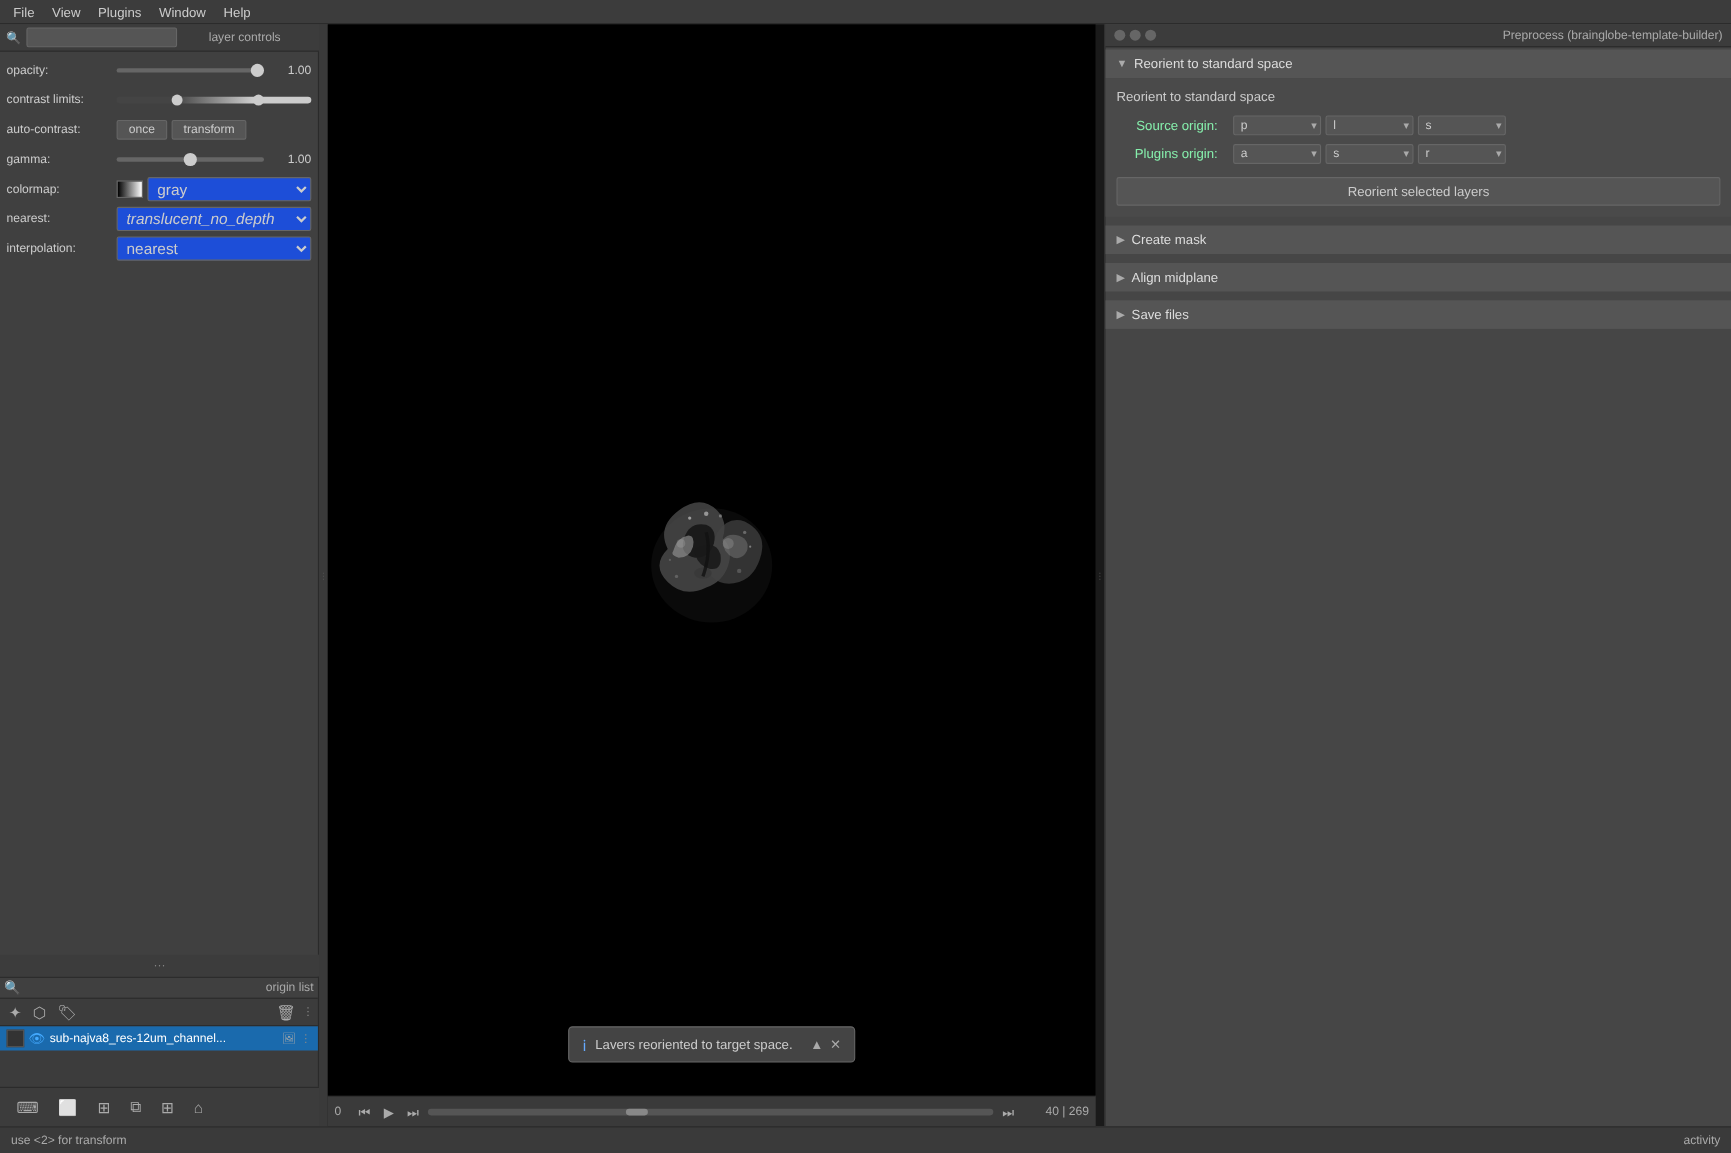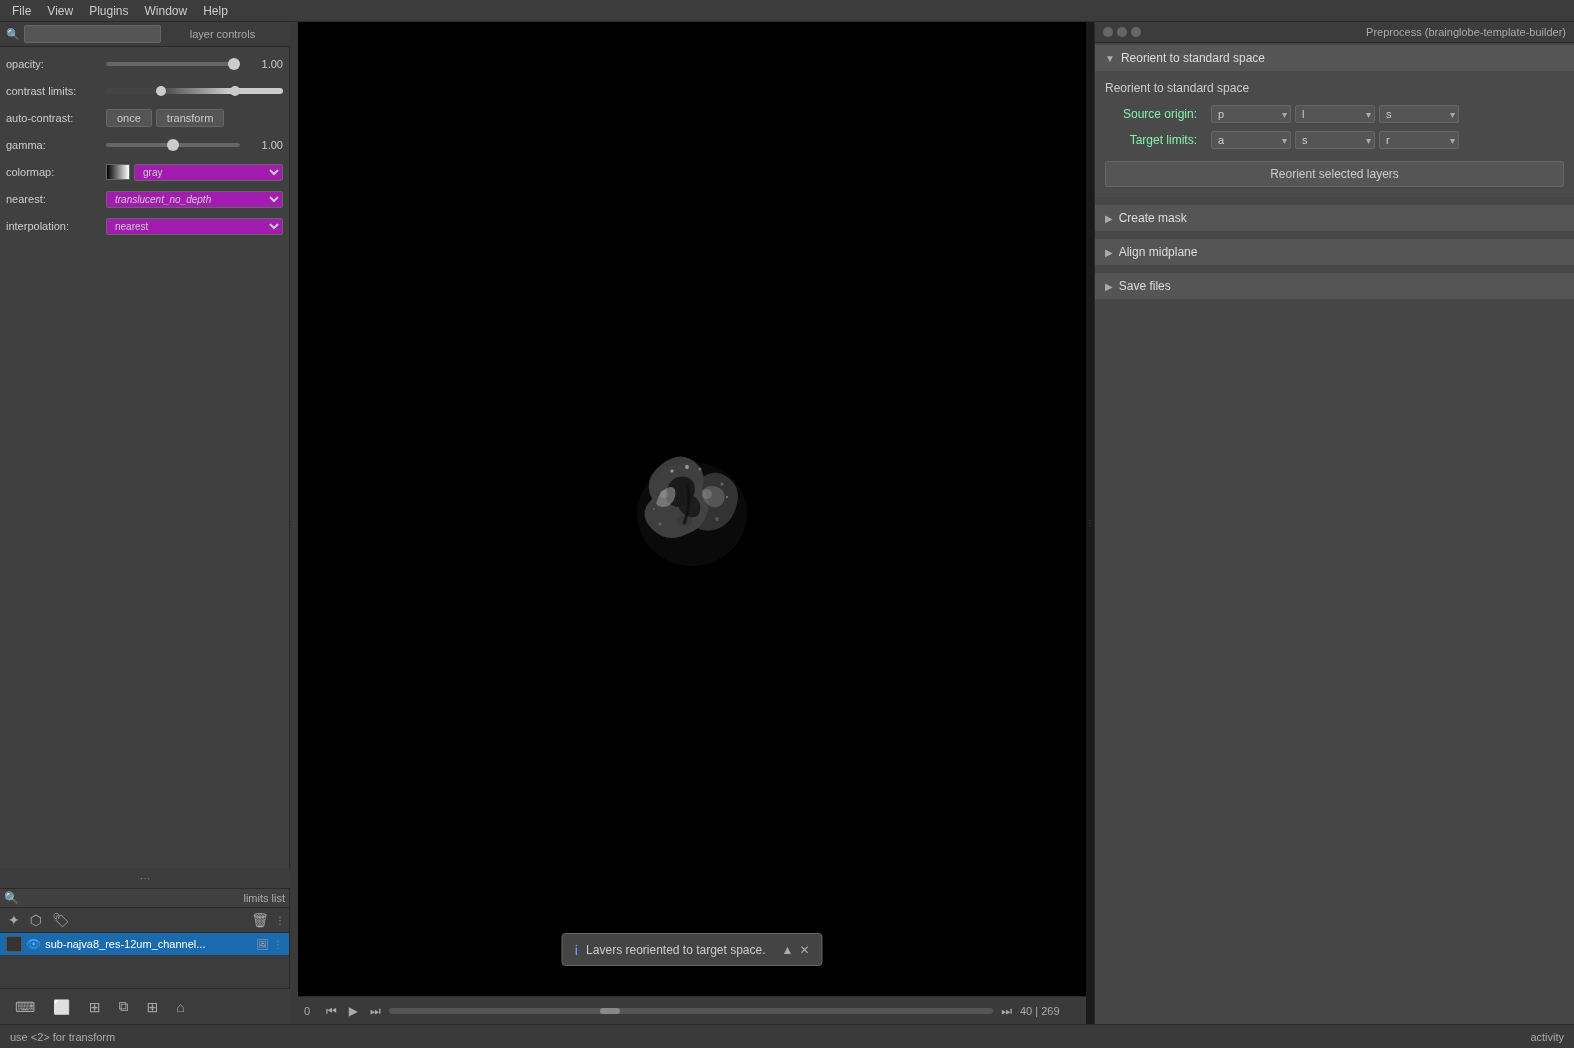--- a/index.html
+++ b/index.html
@@ -125,24 +125,24 @@
       border: 1px solid #666;
       color: #ccc;
       padding: 2px 10px;
       font-size: 11px;
       cursor: pointer;
       border-radius: 2px;
     }
 
     
     select {
-      background: #a21caf;
+      background: #1d4ed8;
       border: 1px solid #666;
       color: #ccc;
-      font-size: 10px;
+      font-size: 14px;
       padding: 1px 4px;
       cursor: pointer;
       outline: none;
       border-radius: 2px;
     }
 
     .colormap-preview {
       width: 24px;
       height: 16px;
       background: linear-gradient(to right, #000, #fff);
@@ -297,26 +297,26 @@
       height: 6px;
       background: #888;
       border-radius: 3px;
       position: absolute;
       left: 35%;
     }
     .timeline-nums {
       color: #aaa;
       font-size: 11px;
       min-width: 60px;
-      text-align: left;
+      text-align: right;
     }
 
     
     .right-panel {
-      width: 480px;
+      width: 570px;
       background: #464646;
       display: flex;
       flex-direction: column;
       flex-shrink: 0;
       border-left: 1px solid #2a2a2a;
     }
     .right-panel-header {
       display: flex;
       align-items: center;
       padding: 4px 8px;
@@ -581,21 +581,21 @@
 
     <div style="text-align:center;padding:4px;color:#888;font-size:11px;background:#3c3c3c;">
       <span>···</span>
     </div>
 
     <div class="layer-list-section">
 
       <div class="layer-list-header">
         <span style="color:#aaa;cursor:pointer;">🔍</span>
         <span style="flex:1;"></span>
-        <span style="color:#aaa;font-size:11px;">limits list</span>
+        <span style="color:#aaa;font-size:11px;">origin list</span>
       </div>
 
       <div class="layer-list-toolbar">
         <button class="layer-list-toolbar tool-btn" title="Points">✦</button>
         <button class="layer-list-toolbar tool-btn" title="Shapes">⬡</button>
         <button class="layer-list-toolbar tool-btn" title="Labels">🏷</button>
         <span style="flex:1;"></span>
         <button class="layer-list-toolbar tool-btn" title="Delete">🗑</button>
         <span style="color:#888;font-size:10px;">⋮</span>
       </div>
@@ -739,21 +739,21 @@
                 <option>a</option>
                 <option>l</option>
                 <option>r</option>
               </select>
             </div>
           </div>
         </div>
 
         
         <div class="form-row">
-          <span class="form-label">Target limits:</span>
+          <span class="form-label">Plugins origin:</span>
           <div class="form-dropdowns">
             <div class="select-wrapper">
               <select class="form-select">
                 <option>a</option>
                 <option>p</option>
                 <option>l</option>
                 <option>r</option>
                 <option>s</option>
                 <option>i</option>
               </select>

